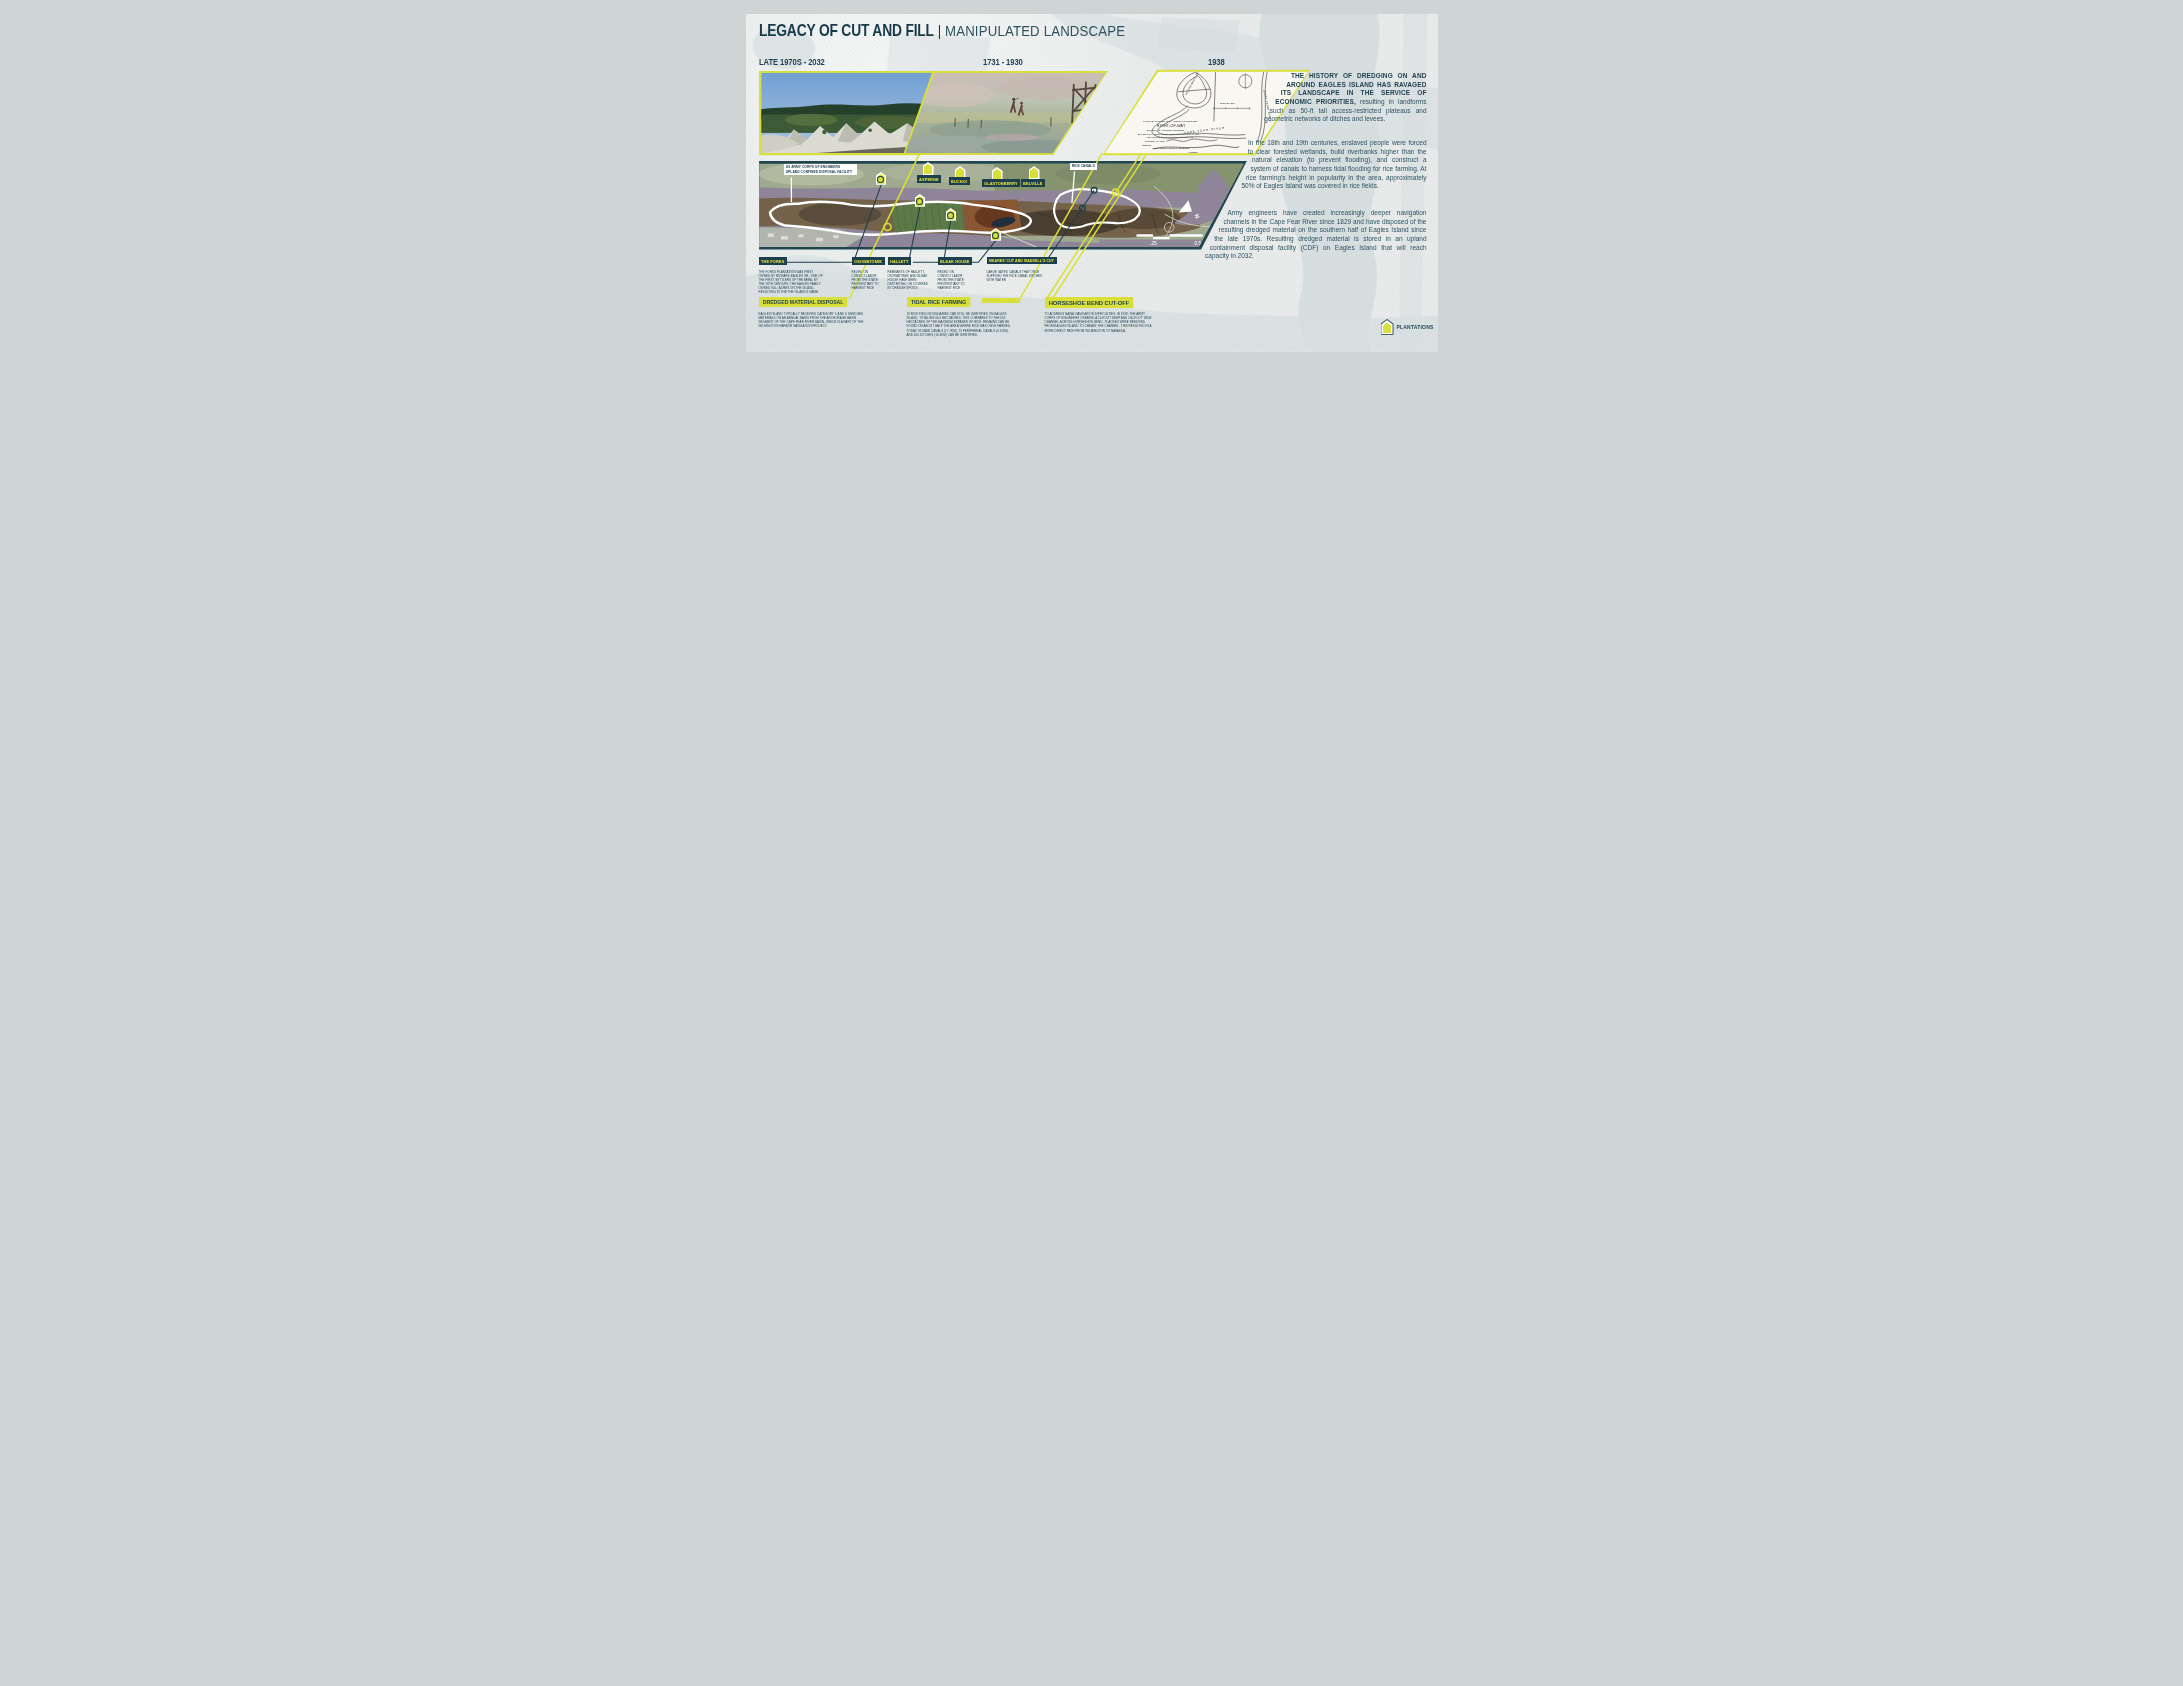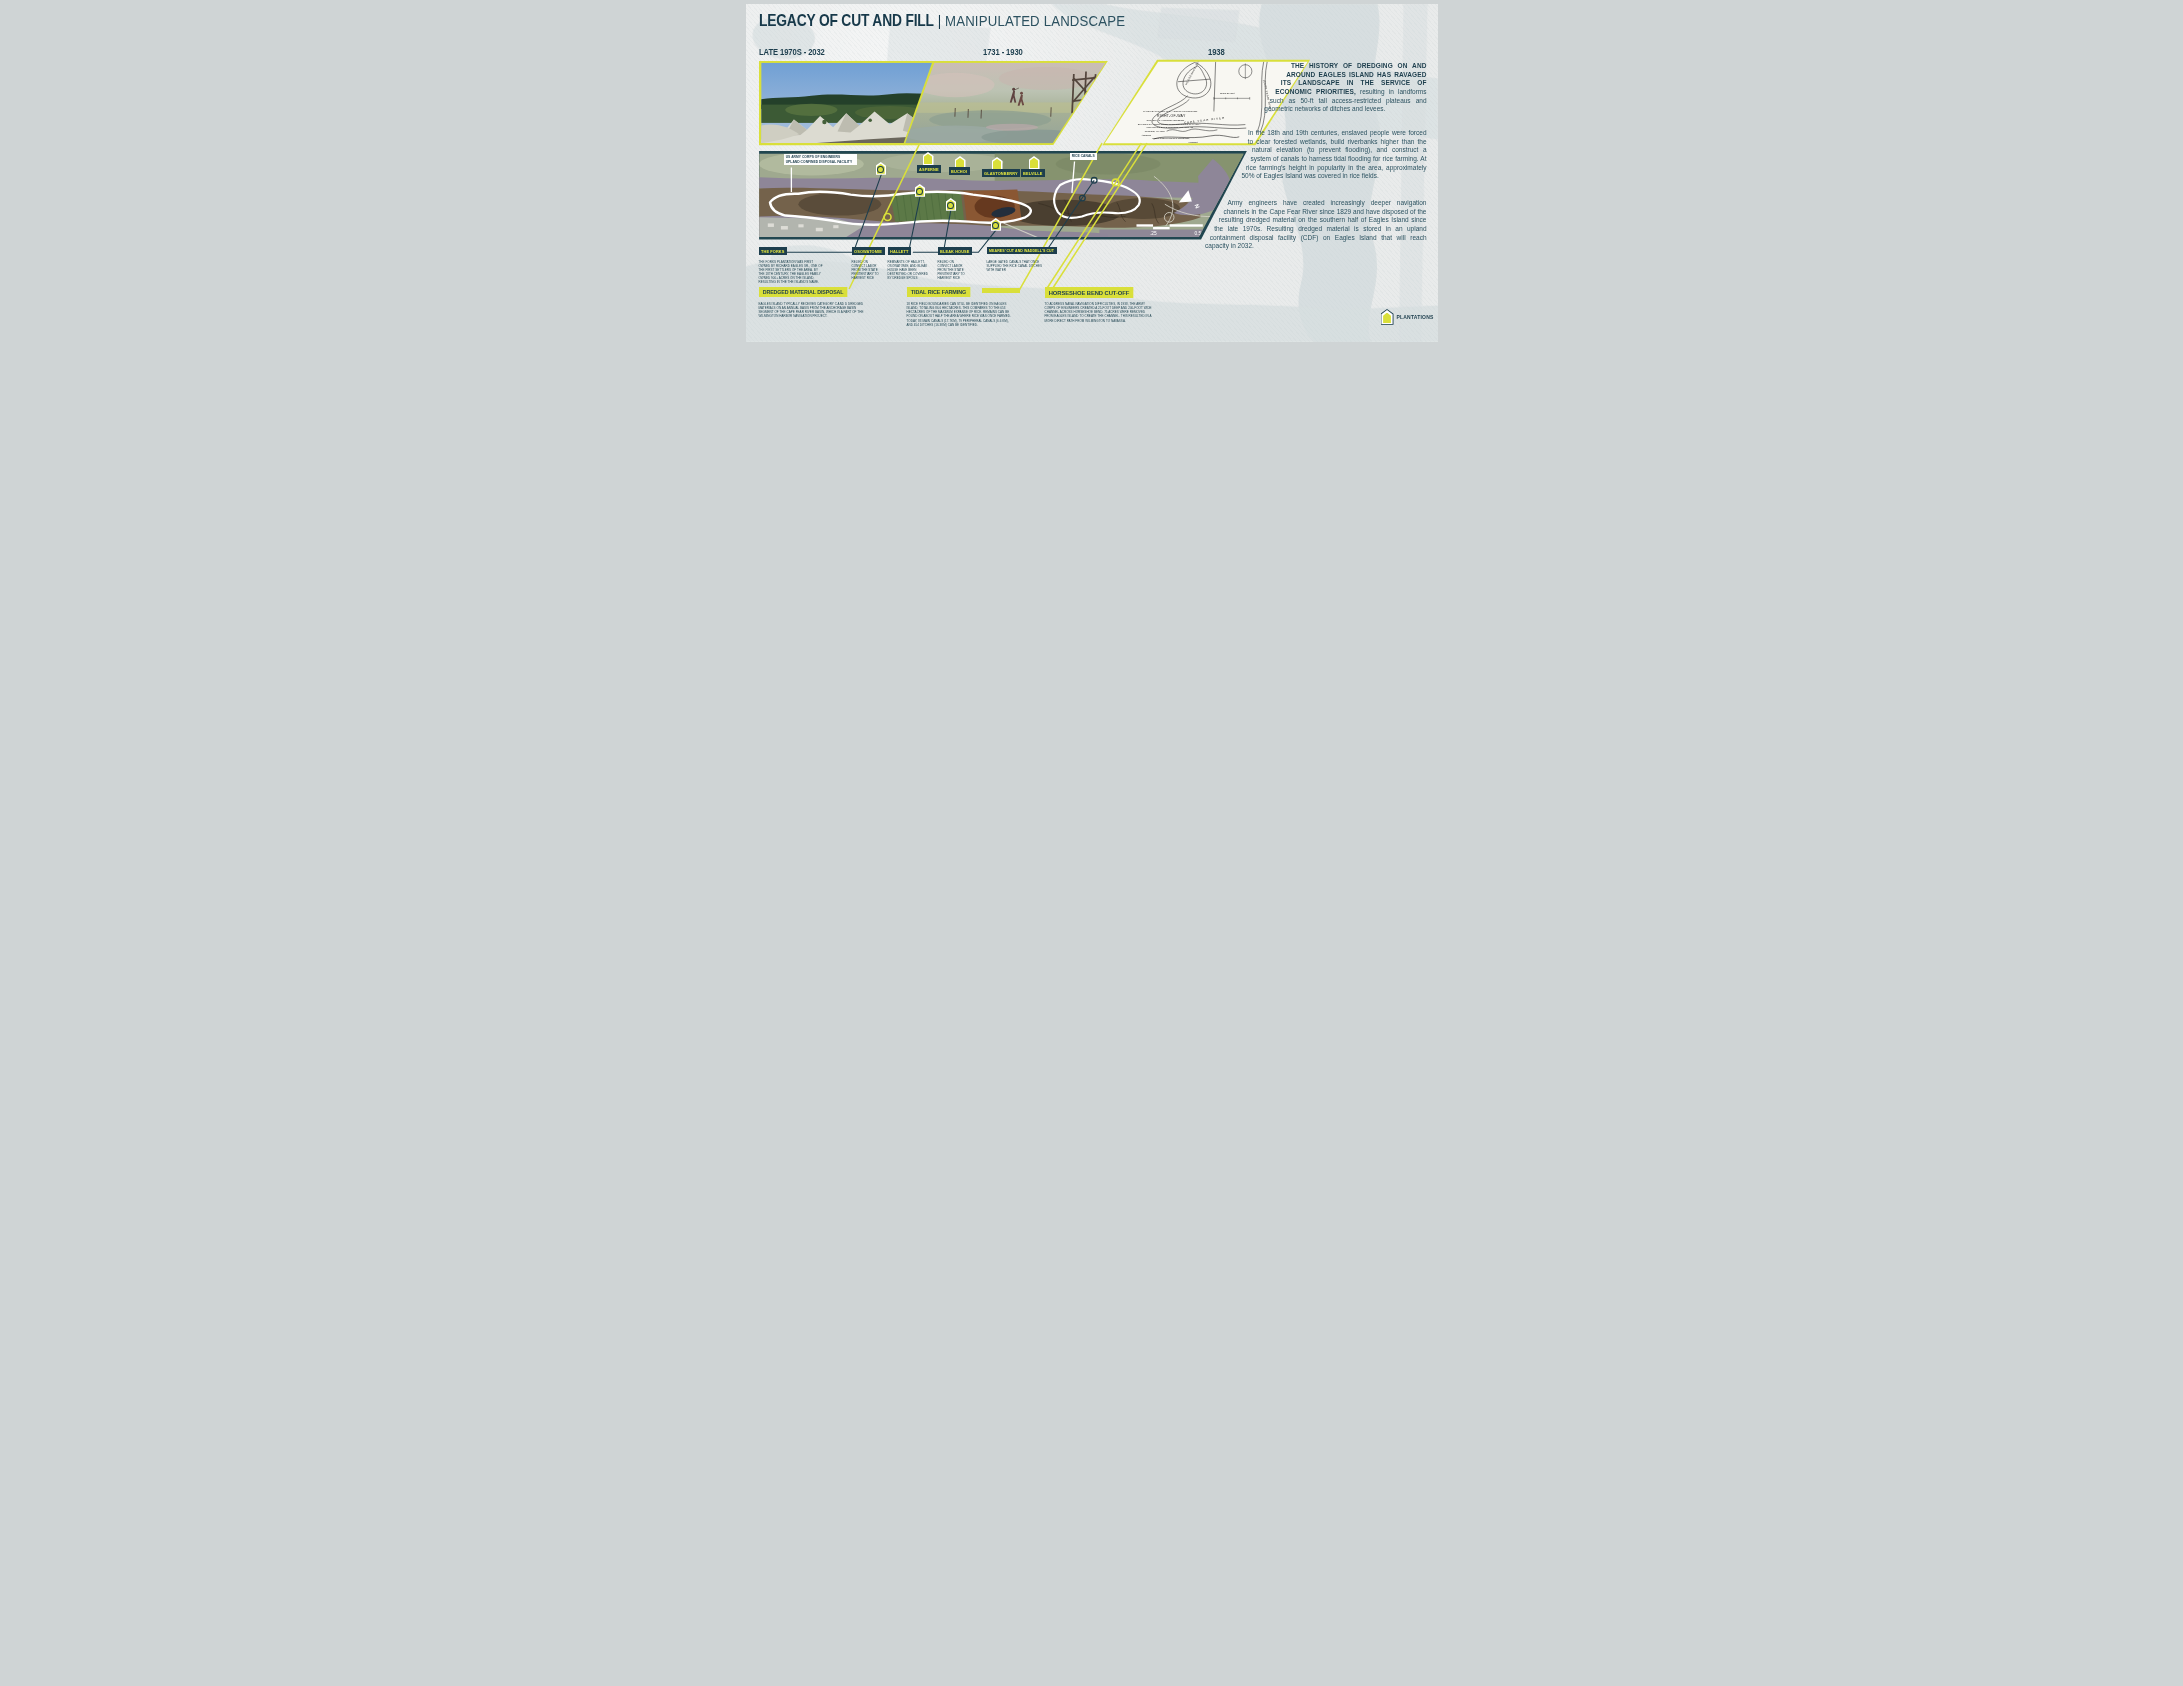--- a/index.html
+++ b/index.html
@@ -1,17 +1,17 @@
 <!DOCTYPE html>
 <html style="font-size:7px"><head>
 <meta charset="utf-8">
 <style>
   html,body{margin:0;padding:0;background:#cfd4d5;}
   .poster{
-    position:relative;width:692px;height:338px;margin:4px auto;overflow:hidden;
+    position:relative;width:692px;height:338px;margin:14px auto;overflow:hidden;
     background:
       repeating-linear-gradient(48deg, rgba(175,188,190,.10) 0 0.9px, transparent 0.9px 3.1px),
       radial-gradient(circle at 22% 18%, rgba(255,255,255,.55), transparent 45%),
       #e9ebeb;
     font-family:"Liberation Sans", sans-serif;
   }
   .abs{position:absolute;}
   svg{display:block;}
   
   .title{left:13px;top:7.9px;white-space:nowrap;transform:scaleX(.88);transform-origin:left;}

